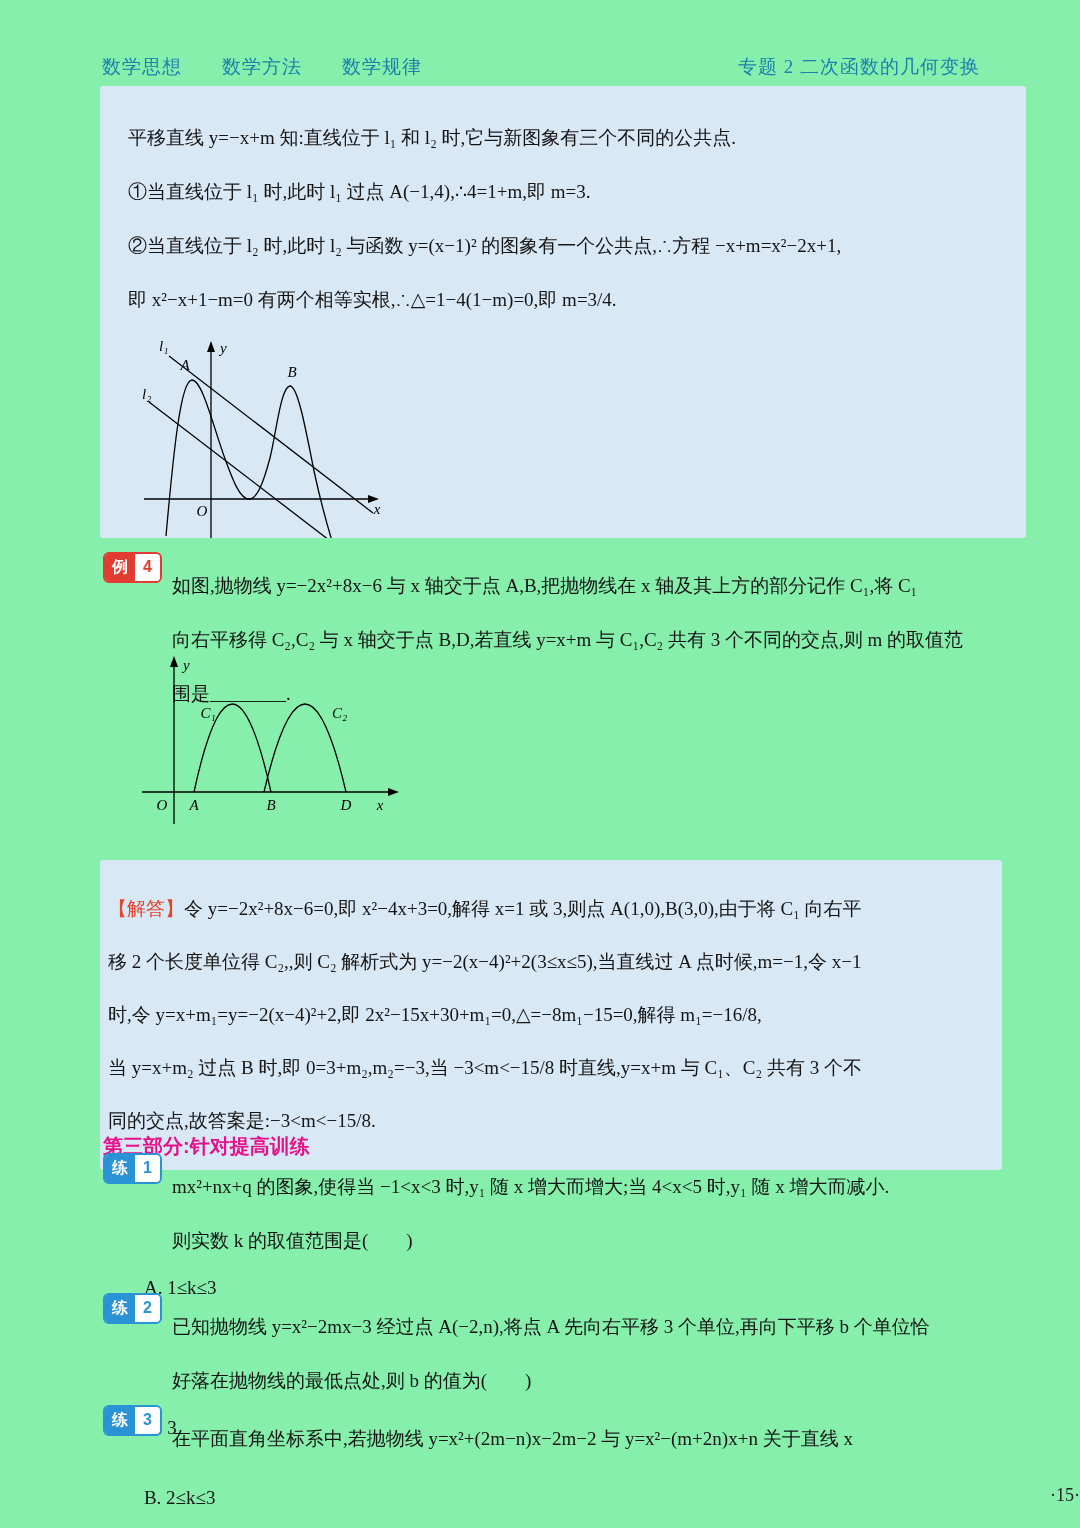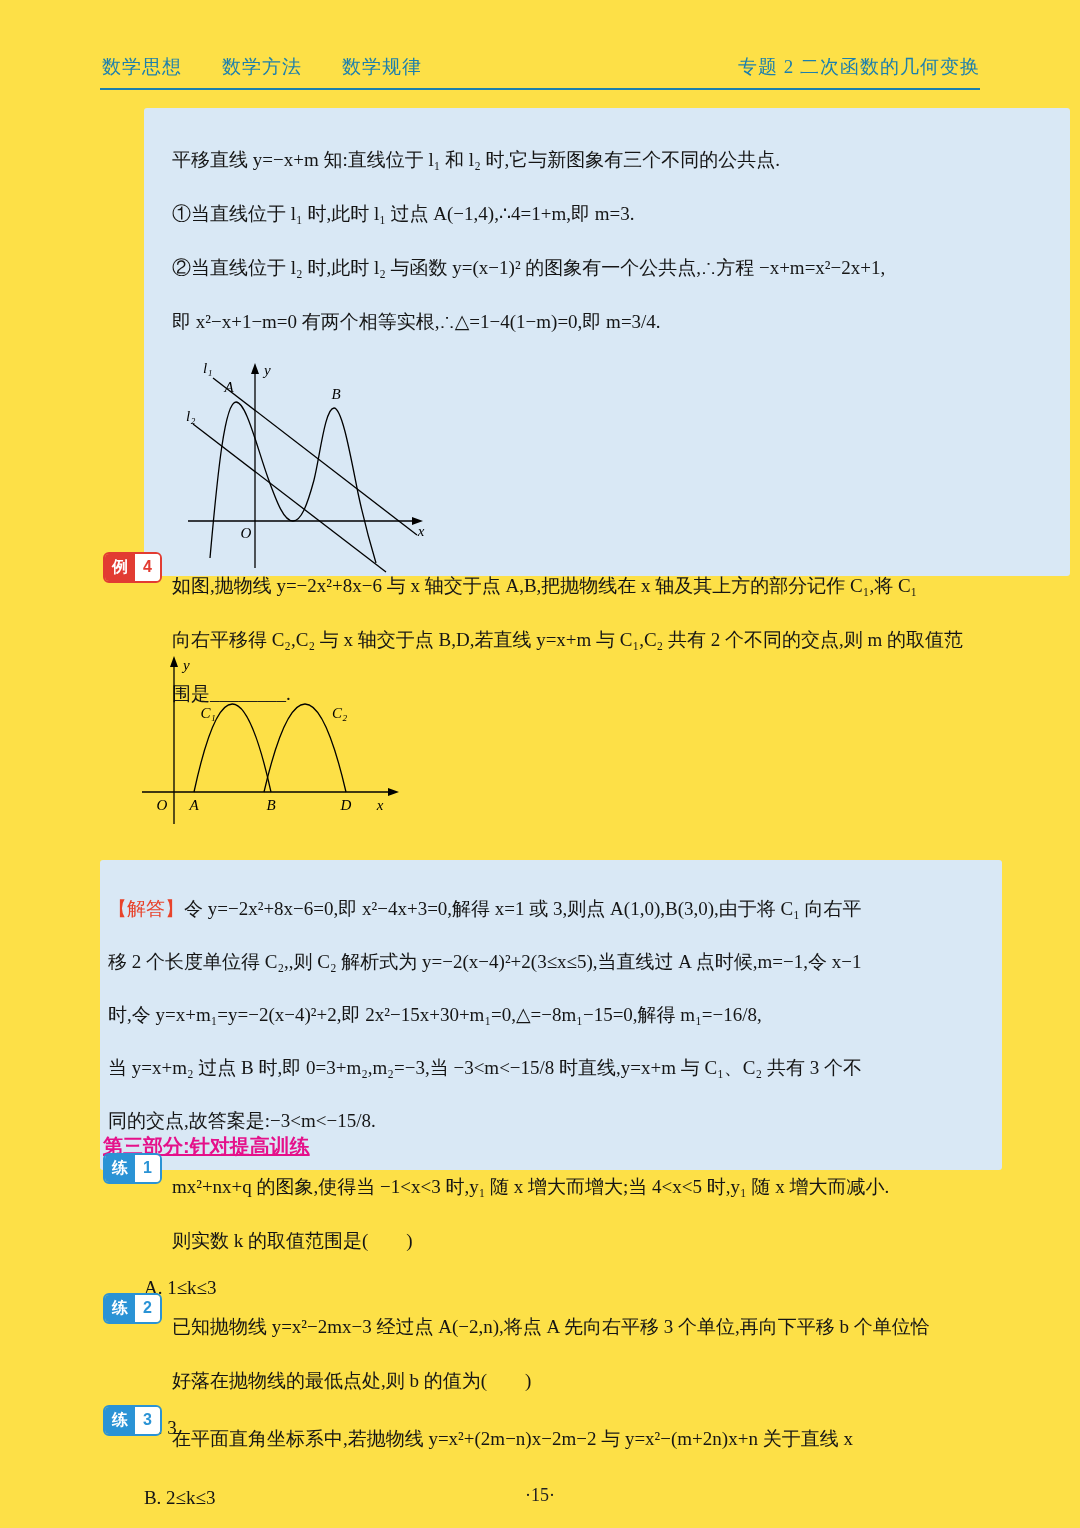--- a/index.html
+++ b/index.html
@@ -1,26 +1,26 @@
 <!DOCTYPE html>
 <html><head>
 <meta charset="utf-8">
 <style>
   html,body{margin:0;padding:0;background:#ffffff;}
-  .page{position:relative;width:1080px;height:1528px;background:#fde047;overflow:hidden;
+  .page{position:relative;width:1080px;height:1528px;background:#86efac;overflow:hidden;
         font-family:"Liberation Serif","DejaVu Serif",serif;color:#151515;}
 
   
   .hdr{position:absolute;top:54px;left:102px;right:100px;display:flex;justify-content:space-between;
        color:#1c7fad;font-size:19px;letter-spacing:1px;}
   .hdr-rule{position:absolute;top:88px;left:100px;right:100px;border-top:2px solid #1c7fad;}
 
   
   .bluebox{position:absolute;left:100px;width:880px;background:#d9e8f5;border-radius:3px;overflow:hidden;}
-  .box1{top:108px;height:437px;padding:15px 18px 16px 28px;margin-left:44px;}
+  .box1{top:86px;height:437px;padding:15px 18px 0 28px;}
   .ansbox{top:860px;padding:13px 14px 13px 8px;}
 
   .line{font-size:19px;line-height:35px;white-space:nowrap;}
   .ansbox .line{line-height:34px;}
   .ans-label{color:#e8432b;}
 
   
   .fig1{margin:12px 0 0 8px;display:block;}
   .fig2{position:absolute;top:652px;left:134px;}
   .fig-stroke{stroke:#000;stroke-width:1.3;fill:none;}
@@ -41,23 +41,23 @@
   .ibody{flex:1;min-width:0;}
   .ex4{top:549px;}
   .ex1{top:1150px;}
   .ex2{top:1290px;}
   .ex3{top:1402px;}
 
   .options{display:flex;margin-left:-28px;margin-top:9px;flex-direction:column;}
   .options .opt{flex:0 0 210px;width:210px;font-size:19px;}
 
   .sec-title{position:absolute;left:103px;top:1116px;color:#e5108a;font-size:20px;font-weight:bold;
-             font-family:"Liberation Sans","DejaVu Sans",sans-serif;text-decoration:underline;}
+             font-family:"Liberation Sans","DejaVu Sans",sans-serif;}
 
-  .footer{position:absolute;left:0;right:0;bottom:22px;text-align:center;font-size:18px;color:#222;}
+  .footer{position:absolute;left:0;right:0;bottom:22px;text-align:right;font-size:18px;color:#222;}
 </style>
 </head>
 <body>
 
 <div class="page">
 
   <div class="hdr">
     <span>数学思想　　数学方法　　数学规律</span>
     <span>专题 2 二次函数的几何变换</span>
   </div>
@@ -89,21 +89,21 @@
     </svg>
   </section>
 
   <div class="itemrow ex4">
     <span class="badge red">
       <span class="bl">例</span>
       <span class="bn">4</span>
     </span>
     <div class="ibody">
       <p class="line">如图,抛物线 y=−2x²+8x−6 与 x 轴交于点 A,B,把抛物线在 x 轴及其上方的部分记作 C₁,将 C₁</p>
-      <p class="line">向右平移得 C₂,C₂ 与 x 轴交于点 B,D,若直线 y=x+m 与 C₁,C₂ 共有 2 个不同的交点,则 m 的取值范</p>
+      <p class="line">向右平移得 C₂,C₂ 与 x 轴交于点 B,D,若直线 y=x+m 与 C₁,C₂ 共有 3 个不同的交点,则 m 的取值范</p>
       <p class="line">围是________.</p>
     </div>
   </div>
 
   <svg class="fig2" width="280" height="175" viewBox="0 0 280 175">
     <line class="fig-stroke" x1="40" y1="172" x2="40" y2="10"></line>
     <polygon points="40,4 36,15 44,15" fill="#000"></polygon>
     <line class="fig-stroke" x1="8" y1="140" x2="258" y2="140"></line>
     <polygon points="265,140 254,136 254,144" fill="#000"></polygon>
     <path class="fig-stroke" d="M 60 140 Q 98 -36 137 140"></path>

